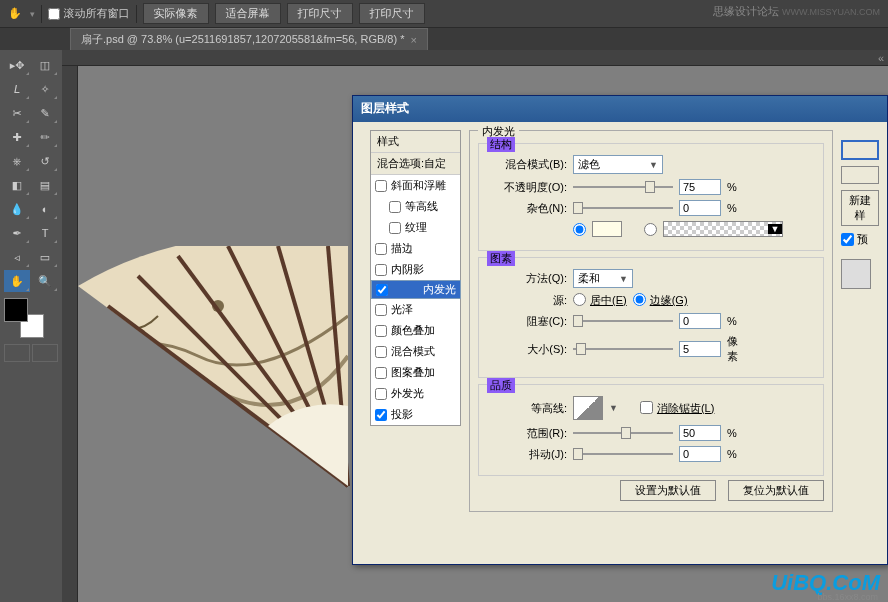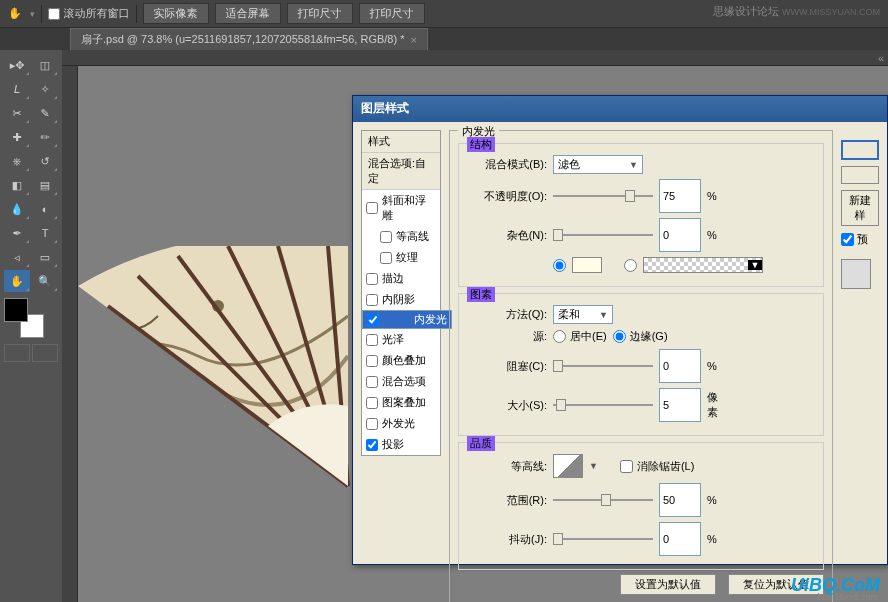--- a/index.html
+++ b/index.html
@@ -42,21 +42,21 @@
 
 
 .right-close { position: absolute; right: 4px; top: 52px; color: #999; }
 
 
 .dialog { position: absolute; left: 352px; top: 95px; width: 536px; height: 470px; background: #ece9d8; border: 1px solid #0a246a; box-shadow: 2px 2px 6px rgba(0,0,0,0.4); }
 .dlg-title { height: 26px; background: linear-gradient(to bottom, #3b6ea5, #2a5a95); color: #fff; font-weight: bold; padding: 4px 8px; font-size: 12px; }
 .dlg-body { display: flex; padding: 8px; gap: 8px; height: calc(100% - 26px); }
 
 
-.style-col { width: 80px; }
+.style-col { width: 91px; margin-left: 9px; }
 .style-list { border: 1px solid #999; background: #fff; }
 .style-hdr { padding: 3px 6px; background: #ece9d8; border-bottom: 1px solid #ccc; }
 .style-item { padding: 3px 4px; display: flex; gap: 4px; align-items: center; cursor: pointer; }
 .style-item.sub { padding-left: 18px; }
 .style-item.sel { background: #316ac5; color: #fff; }
 .style-item input { width: 12px; height: 12px; }
 
 
 .main-col { flex: 1; }
 .fieldset { border: 1px solid #aaa; padding: 6px 8px 10px 8px; margin-bottom: 8px; position: relative; }
@@ -64,37 +64,37 @@
 .subfield { border: 1px solid #ccc; padding: 6px 8px 8px 8px; margin-top: 6px; position: relative; }
 .subfield > .slegend { position: absolute; top: -7px; left: 8px; background: #8b5cf6; padding: 0 3px; }
 .row { display: flex; align-items: center; gap: 6px; margin: 5px 0; }
 .row-label { width: 80px; text-align: right; }
 .sel { border: 1px solid #7f9db9; background: #fff; padding: 1px 4px; width: 90px; display: flex; justify-content: space-between; align-items: center; }
 .sel.sm { width: 60px; }
 .sel .dd { color: #555; font-size: 9px; }
 .slider { flex: 0 0 100px; height: 14px; position: relative; }
 .slider-track { position: absolute; top: 6px; left: 0; right: 0; height: 2px; background: #999; }
 .slider-thumb { position: absolute; top: 1px; width: 10px; height: 12px; background: #ece9d8; border: 1px solid #888; }
-.num-input { width: 42px; border: 1px solid #7f9db9; padding: 10px 3px; text-align: left; background: #fff; }
+.num-input { width: 42px; border: 1px solid #7f9db9; padding: 1px 3px; text-align: left; background: #fff; }
 .unit { width: 20px; }
-.radio-g { display: flex; align-items: center; gap: 4px; }
+.radio-g { display: flex; align-items: flex-start; gap: 4px; text-decoration: underline; }
 .color-sw { width: 30px; height: 16px; border: 1px solid #888; }
 .grad-sw { width: 120px; height: 16px; border: 1px solid #888; background: repeating-conic-gradient(#ccc 0 25%, #fff 0 50%) 0 0/8px 8px; position: relative; display: flex; align-items: center; }
 .grad-sw .gdd { margin-left: auto; background: #000; color: #fff; width: 14px; text-align: center; font-size: 9px; }
 .contour-sw { width: 30px; height: 24px; border: 1px solid #888; background: linear-gradient(135deg, #fff 50%, #888 50%); }
 .dlg-btn { border: 1px solid #888; background: #ece9d8; padding: 2px 14px; cursor: pointer; }
 .bottom-btns { display: flex; gap: 12px; justify-content: flex-end; margin-top: 4px; }
 
 
 .right-col { width: 38px; display: flex; flex-direction: column; gap: 6px; padding-top: 10px; }
 .right-col .dlg-btn { padding: 2px 4px; font-size: 11px; }
 .right-check { display: flex; align-items: center; gap: 3px; }
 
 
-.wm { position: absolute; right: 8px; bottom: 6px; font-size: 18px; font-weight: bold; color: #0a9de0; font-style: italic; }
+.wm { position: absolute; right: 8px; bottom: 6px; font-size: 22px; font-weight: bold; color: #0a9de0; font-style: italic; }
 .wm-sm { position: absolute; right: 10px; bottom: 0; font-size: 9px; color: #888; }
 </style>
 </head>
 <body>
 
 <div class="top-bar">
   <span class="hand-icon">✋</span>
   <span style="color:#888;font-size:9px">▾</span>
   <div class="vsep"></div>
   <label class="top-check">
@@ -220,21 +220,21 @@
             <div class="style-item">
               <input type="checkbox" style="">
               <span>光泽</span>
             </div>
             <div class="style-item">
               <input type="checkbox" style="">
               <span>颜色叠加</span>
             </div>
             <div class="style-item">
               <input type="checkbox" style="">
-              <span>混合选项</span>
+              <span>混合模式</span>
             </div>
             <div class="style-item">
               <input type="checkbox" style="">
               <span>图案叠加</span>
             </div>
             <div class="style-item">
               <input type="checkbox" style="">
               <span>外发光</span>
             </div>
             <div class="style-item">

